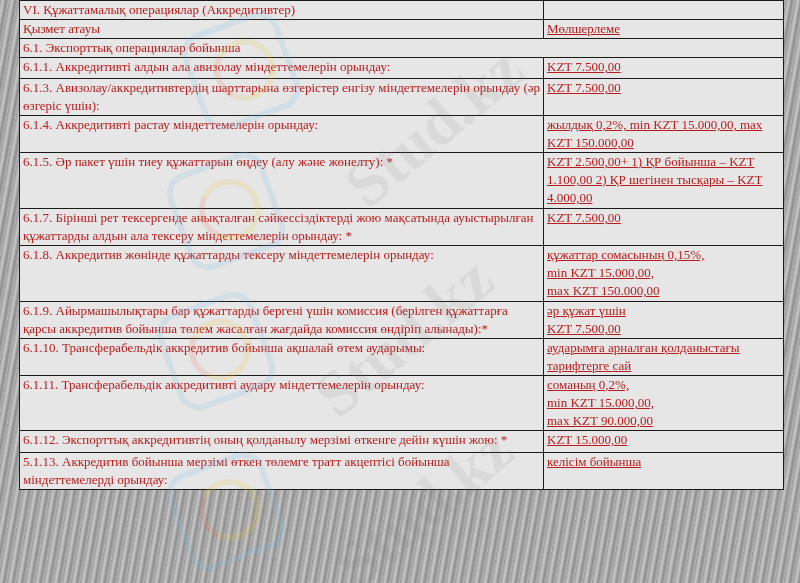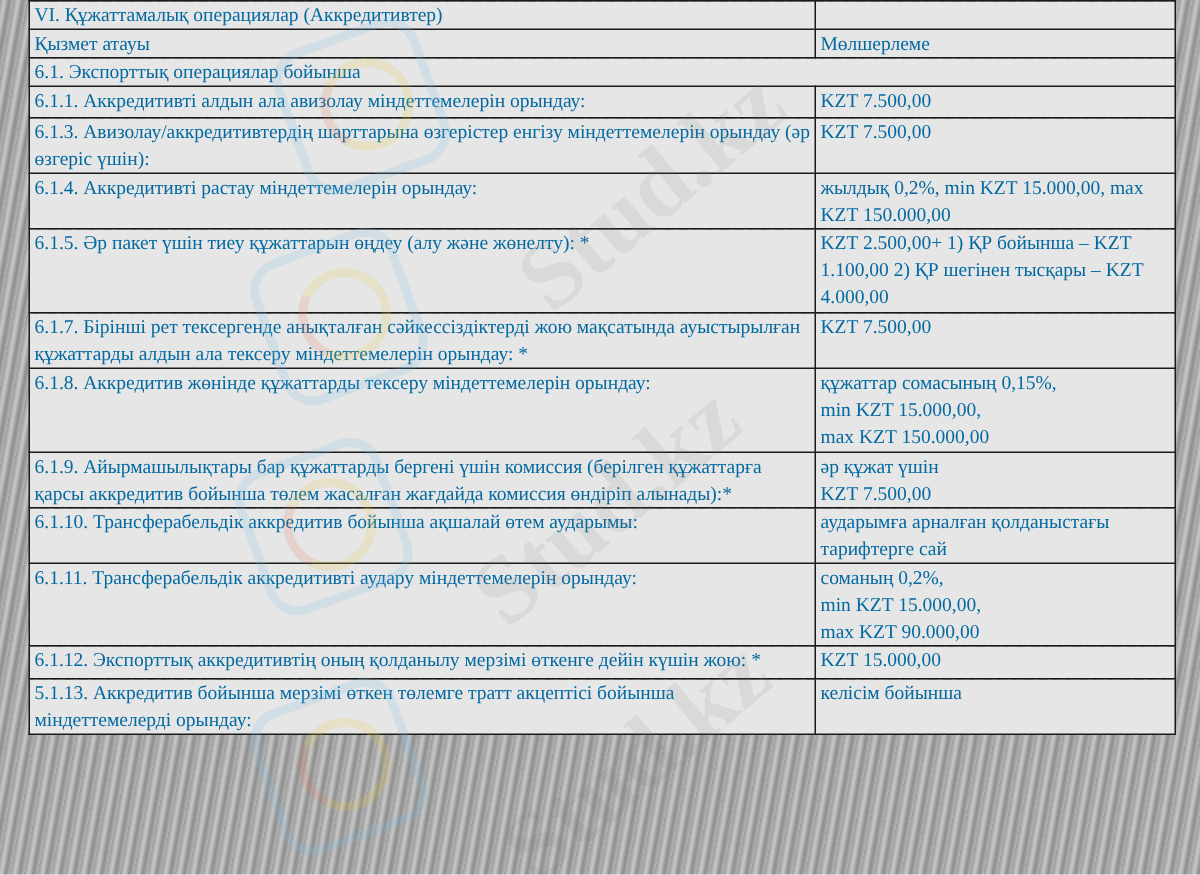--- a/index.html
+++ b/index.html
@@ -18,28 +18,28 @@
     border: 6px solid rgba(120,190,230,0.18); transform: rotate(-20deg);
     pointer-events: none; z-index: 5;
   }
   .logo-mark::after {
     content: ""; position: absolute; left: 18px; top: 14px; width: 50px; height: 50px;
     border-radius: 50%; border: 6px solid rgba(230,200,60,0.18); border-left-color: rgba(230,120,90,0.18);
   }
   table.doc {
     position: absolute; left: 19px; top: 0; width: 764px;
     border-collapse: collapse; table-layout: fixed;
-    font-size: 13px; color: #0369a1; line-height: 18px;
+    font-size: 13px; color: #b91c1c; line-height: 18px;
   }
   table.doc td {
     border: 1.5px solid #1a1a1a; background: #e6e6e6;
     padding: 0 3px; vertical-align: top; overflow: hidden;
   }
   td.c1 { width: 518px; }
-  td.c2 { width: 232px; }
+  td.c2 { width: 232px; text-decoration: underline; }
   td.yellow { background: #ffff00; }
   td.indent { padding-left: 6px; }
 </style>
 </head>
 <body>
 
 <div class="logo-mark" style="left:190px; top:20px;"></div>
 <div class="logo-mark" style="left:175px; top:160px;"></div>
 <div class="logo-mark" style="left:165px; top:300px;"></div>
 <div class="logo-mark" style="left:175px; top:460px;"></div>

